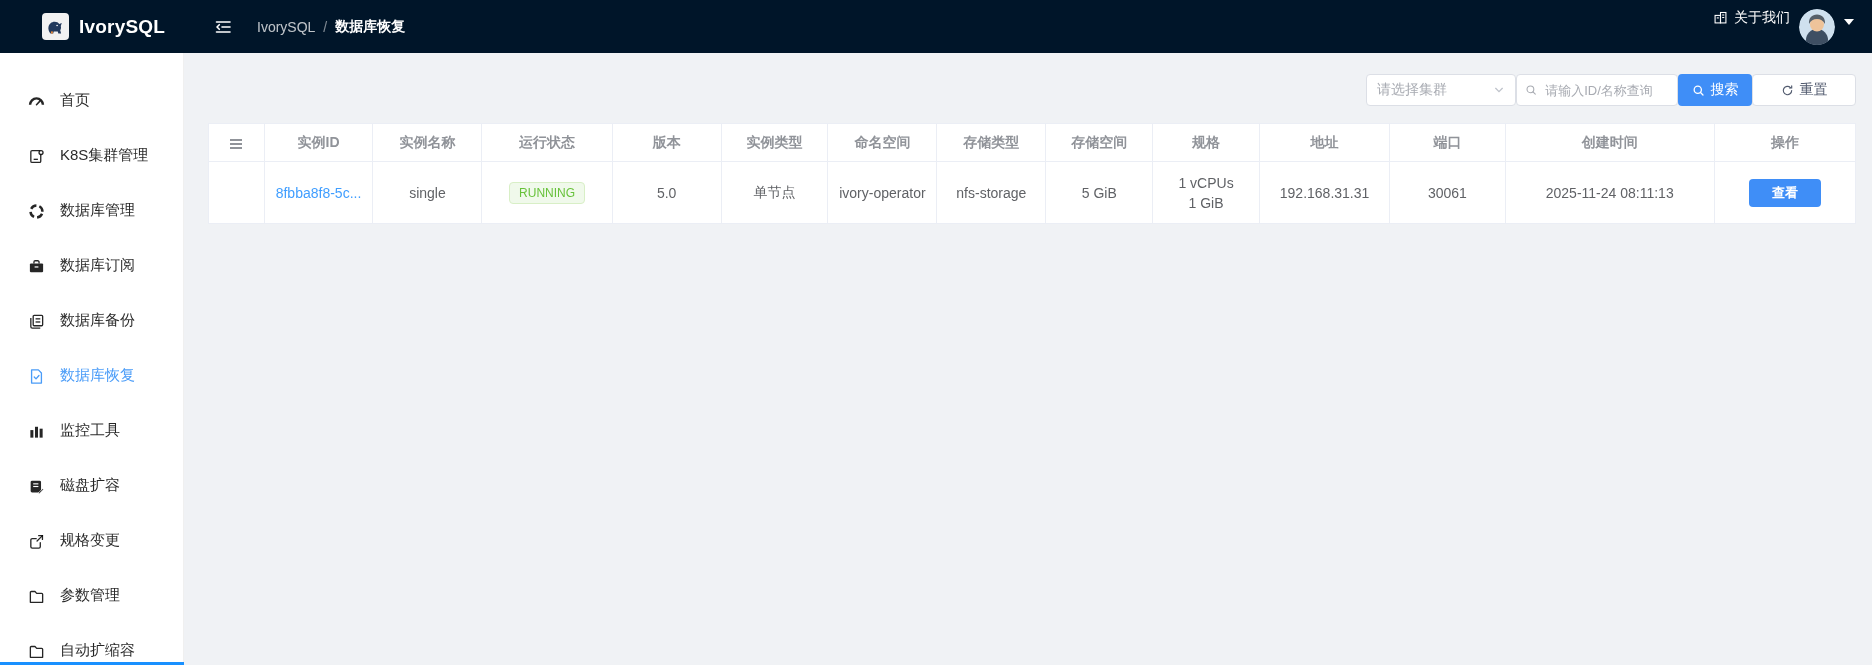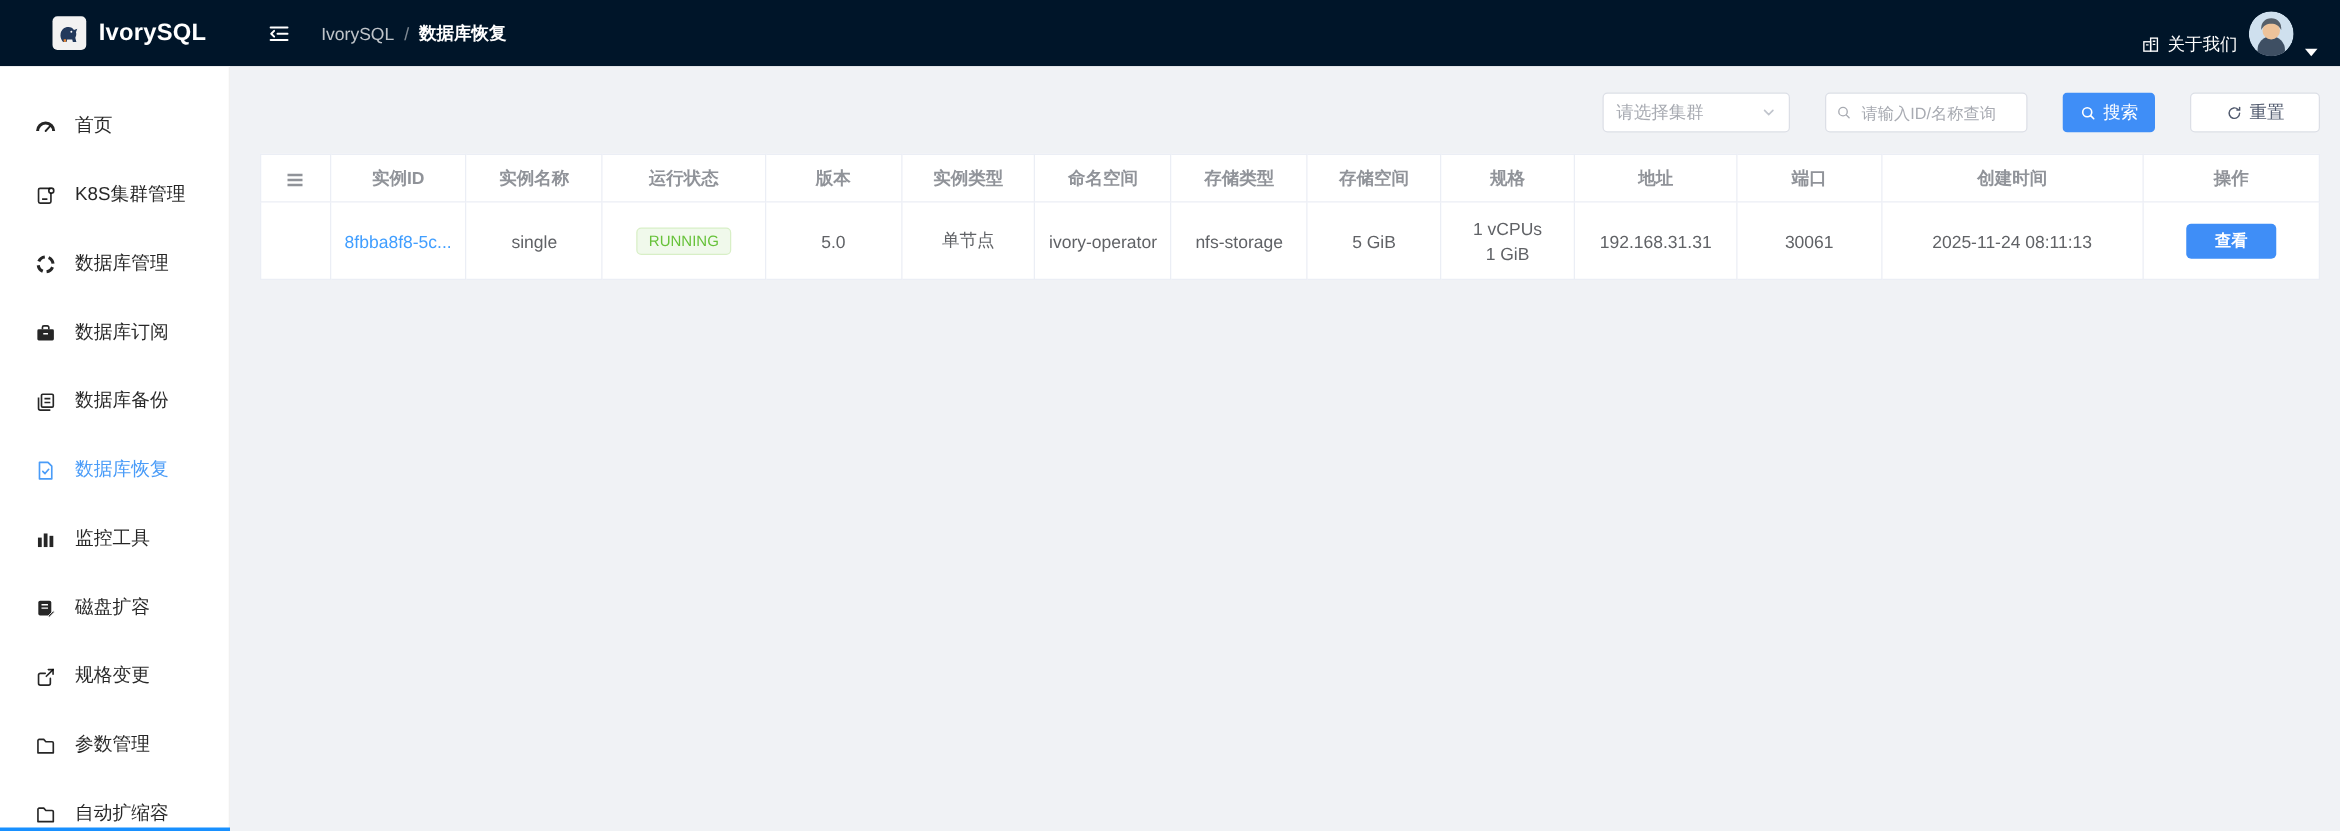--- a/index.html
+++ b/index.html
@@ -22,21 +22,21 @@
   .logo-box {
     width:27px; height:27px; border-radius:4px; background:#f2f2f2;
     display:flex; align-items:center; justify-content:center; flex:0 0 27px;
   }
   .brand-title { font-size:19px; font-weight:bold; letter-spacing:.2px; white-space:nowrap; }
   .collapse-trigger { margin-left:30px; display:flex; align-items:center; cursor:pointer; }
   .breadcrumb { margin-left:25px; font-size:14px; display:flex; align-items:center; gap:8px; white-space:nowrap; }
   .crumb-root { color:rgba(255,255,255,.75); }
   .crumb-sep  { color:rgba(255,255,255,.5); }
   .crumb-cur  { color:#fff; font-weight:bold; }
-  .navbar-right { margin-left:auto; display:flex; align-items:flex-end; gap:9px; padding-right:18px; }
+  .navbar-right { margin-left:auto; display:flex; align-items:flex-start; gap:9px; padding-right:18px; }
   .about { display:flex; align-items:center; gap:6px; font-size:14px; cursor:pointer; white-space:nowrap; }
   .avatar { width:36px; height:36px; border-radius:50%; overflow:hidden; flex:0 0 36px; cursor:pointer; }
   .caret-down {
     width:0; height:0; margin-top:10px;
     border-left:5px solid transparent; border-right:5px solid transparent;
     border-top:6px solid #fff;
   }
 
   
   .layout { display:flex; height:616px; }
@@ -50,21 +50,21 @@
     cursor:pointer; white-space:nowrap;
   }
   .menu-item svg { flex:0 0 17px; }
   .menu-item.active { color:#4a9cf8; }
   .sidebar-bottom-bar {
     position:absolute; left:0; bottom:0; width:184px; height:7px; background:#1890ff;
   }
 
   
   .content { flex:1; padding:21px 16px 0 24px; background:#f0f2f5; overflow:hidden; }
-  .filter-bar { display:flex; justify-content:flex-end; align-items:flex-start; gap:28px; }
+  .filter-bar { display:flex; justify-content:flex-end; align-items:flex-start; gap:0; }
   .select-box, .search-box {
     height:32px; background:#fff; border:1px solid #dcdfe6; border-radius:4px;
     display:flex; align-items:center; font-size:14px; color:#a8abb2;
   }
   .select-box { width:150px; padding:0 10px; justify-content:space-between; cursor:pointer; }
   .search-box { width:162px; padding:0 8px; gap:6px; }
   .search-box input {
     border:none; outline:none; width:100%; font-size:13px;
     font-family:"Liberation Sans", sans-serif; color:#8b5cf6; background:transparent;
   }

